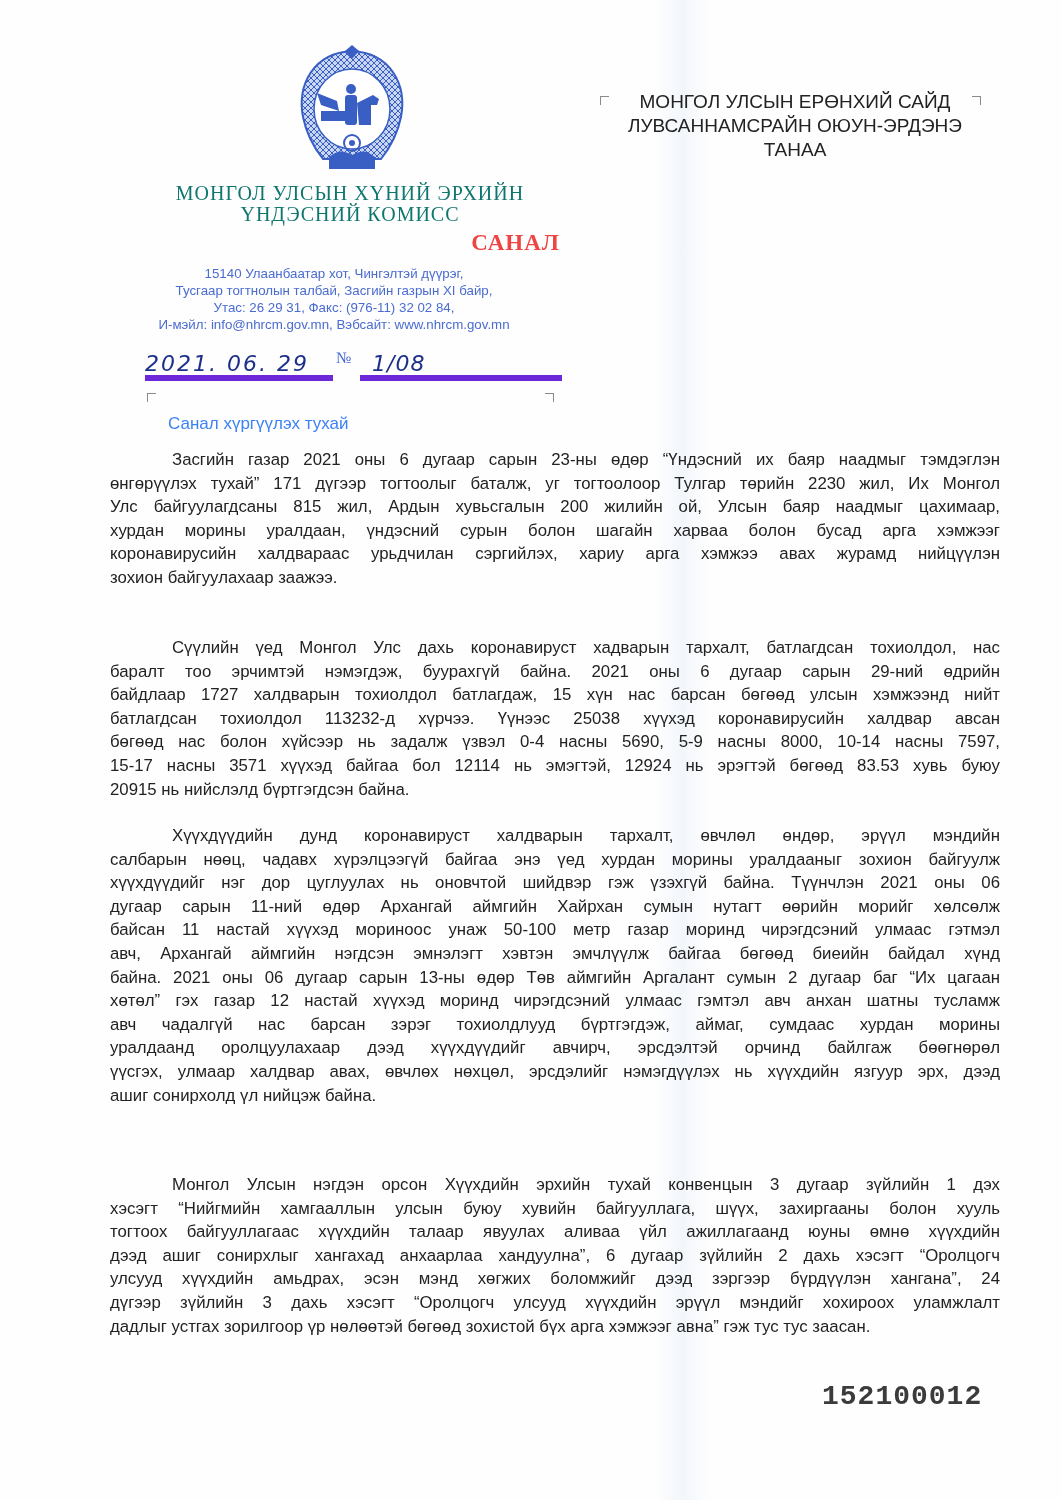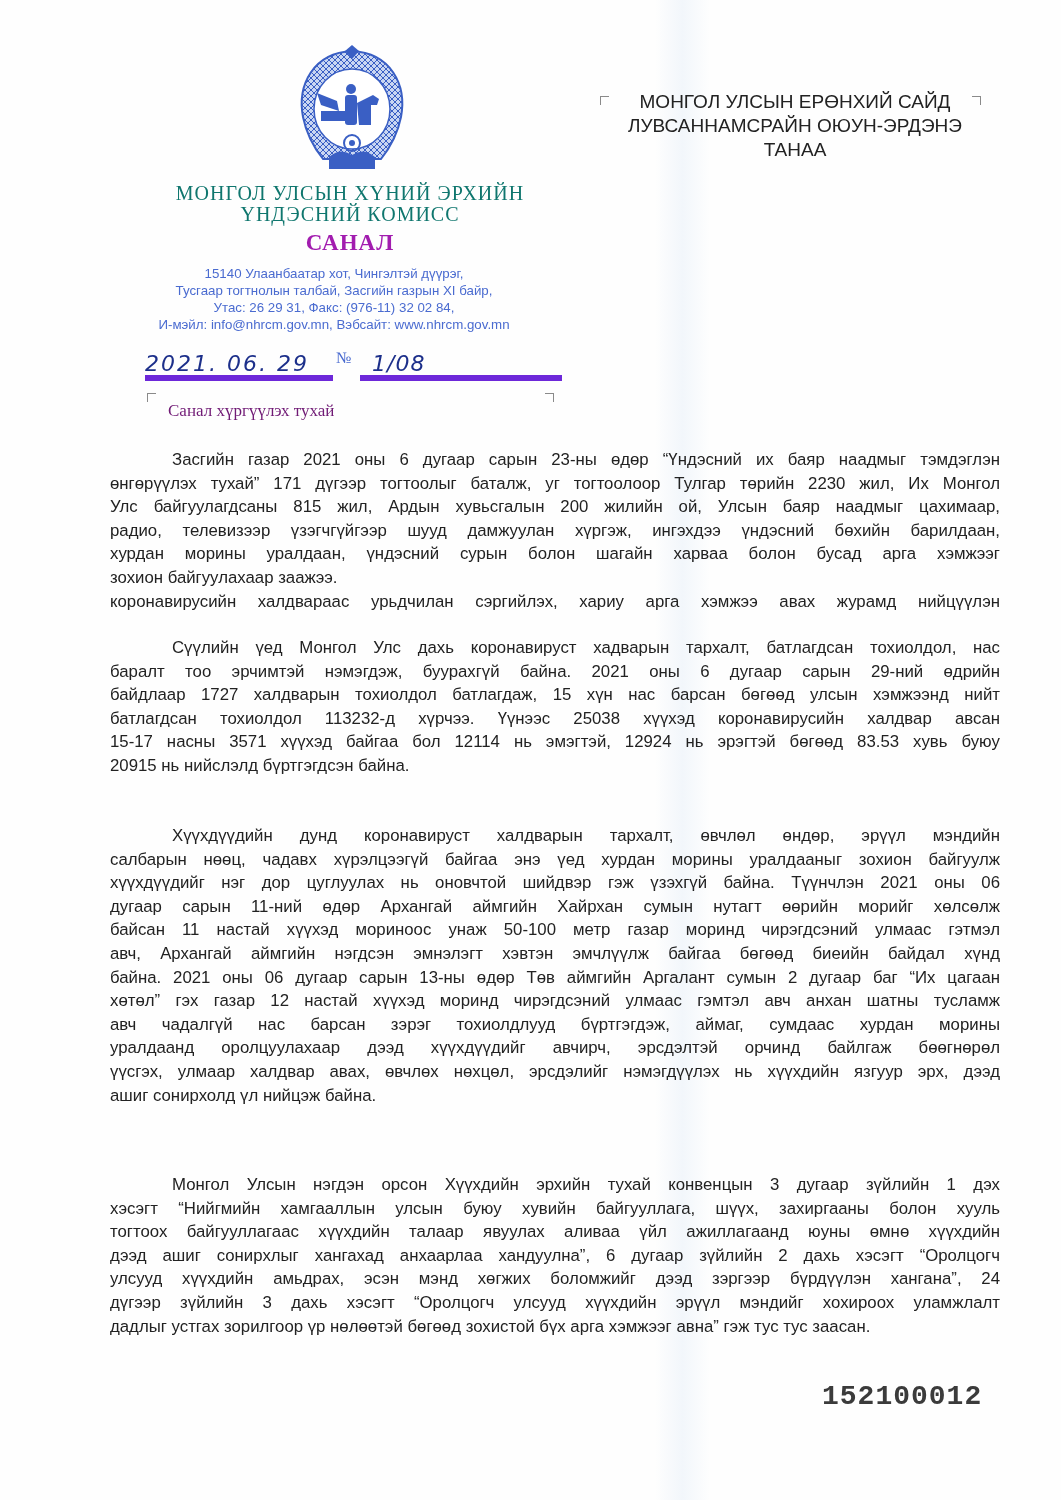--- a/index.html
+++ b/index.html
@@ -1,29 +1,29 @@
 <!DOCTYPE html>
 <html><head>
   <meta charset="utf-8">
   <style>
     html, body { margin: 0; padding: 0; background: #ffffff; }
     body { width: 1061px; height: 1500px; position: relative; overflow: hidden; }
     .page { position: absolute; inset: 0; background: #fefefe; }
     .scan-stripe { position: absolute; left: 655px; top: 0; width: 55px; height: 1500px; background: linear-gradient(90deg, rgba(220,232,245,0) 0%, rgba(220,232,245,0.35) 50%, rgba(220,232,245,0) 100%); }
     .emblem { position: absolute; left: 293px; top: 45px; width: 118px; height: 128px; }
     .org-name { position: absolute; left: 140px; top: 183px; width: 420px; text-align: center; font-family: "Liberation Serif", "DejaVu Serif", serif; font-size: 20px; letter-spacing: 1px; line-height: 21px; color: #0f766e; }
-    .doc-kind { position: absolute; left: 140px; top: 230px; width: 420px; text-align: center; font-family: "Liberation Serif", serif; font-weight: bold; font-size: 23px; letter-spacing: 1px; color: #a21caf; }
+    .doc-kind { position: absolute; left: 140px; top: 230px; width: 420px; text-align: right; font-family: "Liberation Serif", serif; font-weight: bold; font-size: 23px; letter-spacing: 1px; color: #ef4444; }
     .address { position: absolute; left: 124px; top: 265px; width: 420px; text-align: center; font-family: "Liberation Sans", sans-serif; font-size: 13.3px; line-height: 17px; color: #4a6bd0; }
     .regline { position: absolute; top: 353px; height: 22px; border-bottom: 6px solid #6d28d9; font-family: "DejaVu Sans", sans-serif; font-style: italic; font-size: 22px; color: #1c2f8a; line-height: 22px; }
     .reg-date { left: 145px; width: 188px; letter-spacing: 2px; }
     .reg-no-label { position: absolute; left: 336px; top: 349px; font-family: "Liberation Serif", serif; font-size: 16px; color: #4a6bd0; }
     .reg-no { left: 360px; width: 190px; padding-left: 12px; letter-spacing: 1px; }
     .corner { position: absolute; width: 8px; height: 8px; border-color: #8a8a8a; border-style: solid; }
     .addressee { position: absolute; left: 600px; top: 90px; width: 390px; text-align: center; font-family: "Liberation Sans", sans-serif; font-size: 19px; line-height: 24px; color: #222; }
-    .subject { position: absolute; left: 168px; top: 401px; font-family: Liberation Serif, serif; font-size: 17px; color: #701a75; }
+    .subject { position: absolute; left: 168px; top: 414px; font-family: Liberation Sans, sans-serif; font-size: 17px; color: #3b82f6; }
     .para { position: absolute; left: 110px; width: 890px; font-family: "Liberation Sans", sans-serif; font-size: 16.8px; line-height: 23.6px; color: #222; }
     .line { display: block; text-align: justify; text-align-last: justify; white-space: nowrap; height: 23.6px; overflow: hidden; }
     .line.first { text-indent: 62px; }
     .line.last { text-align-last: left; }
     .barcode-no { position: absolute; left: 822px; top: 1381px; font-family: "Liberation Mono", "DejaVu Sans Mono", monospace; font-weight: bold; font-size: 28px; letter-spacing: 1px; color: #3b3b3b; }
   </style>
 </head>
 <body>
 
 <div class="page">
@@ -76,31 +76,31 @@
     <div>ЛУВСАННАМСРАЙН ОЮУН-ЭРДЭНЭ</div>
     <div>ТАНАА</div>
   </div>
 
   <div class="subject">Санал хүргүүлэх тухай</div>
 
   <div class="para" style="top:448px;">
     <span class="line first">Засгийн газар 2021 оны 6 дугаар сарын 23-ны өдөр “Үндэсний их баяр наадмыг тэмдэглэн</span>
     <span class="line">өнгөрүүлэх тухай” 171 дүгээр тогтоолыг баталж, уг тогтоолоор Тулгар төрийн 2230 жил, Их Монгол</span>
     <span class="line">Улс байгуулагдсаны 815 жил, Ардын хувьсгалын 200 жилийн ой, Улсын баяр наадмыг цахимаар,</span>
-    <span class="line">радио, телевизээр үзэгчгүйгээр шууд дамжуулан хүргэж, ингэхдээ үндэсний бөхийн барилдаан,</span>
     <span class="line">хурдан морины уралдаан, үндэсний сурын болон шагайн харваа болон бусад арга хэмжээг</span>
+    <span class="line">коронавирусийн халдвараас урьдчилан сэргийлэх, хариу арга хэмжээ авах журамд нийцүүлэн</span>
     <span class="line last">зохион байгуулахаар заажээ.</span>
-    <span class="line">коронавирусийн халдвараас урьдчилан сэргийлэх, хариу арга хэмжээ авах журамд нийцүүлэн</span>
   </div>
 
   <div class="para" style="top:636px;">
     <span class="line first">Сүүлийн үед Монгол Улс дахь коронавируст хадварын тархалт, батлагдсан тохиолдол, нас</span>
     <span class="line">баралт тоо эрчимтэй нэмэгдэж, буурахгүй байна. 2021 оны 6 дугаар сарын 29-ний өдрийн</span>
     <span class="line">байдлаар 1727 халдварын тохиолдол батлагдаж, 15 хүн нас барсан бөгөөд улсын хэмжээнд нийт</span>
     <span class="line">батлагдсан тохиолдол 113232-д хүрчээ. Үүнээс 25038 хүүхэд коронавирусийн халдвар авсан</span>
+    <span class="line">бөгөөд нас болон хүйсээр нь задалж үзвэл 0-4 насны 5690,  5-9 насны 8000, 10-14 насны 7597,</span>
     <span class="line">15-17 насны 3571 хүүхэд байгаа бол 12114 нь эмэгтэй, 12924 нь эрэгтэй бөгөөд 83.53 хувь буюу</span>
     <span class="line last">20915 нь нийслэлд бүртгэгдсэн байна.</span>
   </div>
 
   <div class="para" style="top:824px;">
     <span class="line first">Хүүхдүүдийн дунд коронавируст халдварын тархалт, өвчлөл өндөр, эрүүл мэндийн</span>
     <span class="line">салбарын нөөц, чадавх хүрэлцээгүй байгаа энэ үед хурдан морины уралдааныг зохион байгуулж</span>
     <span class="line">хүүхдүүдийг нэг дор цуглуулах нь оновчтой шийдвэр гэж үзэхгүй байна. Түүнчлэн 2021 оны 06</span>
     <span class="line">дугаар сарын 11-ний өдөр Архангай аймгийн Хайрхан сумын нутагт өөрийн морийг хөлсөлж</span>
     <span class="line">байсан 11 настай хүүхэд мориноос унаж 50-100 метр газар моринд чирэгдсэний улмаас гэтмэл</span>

